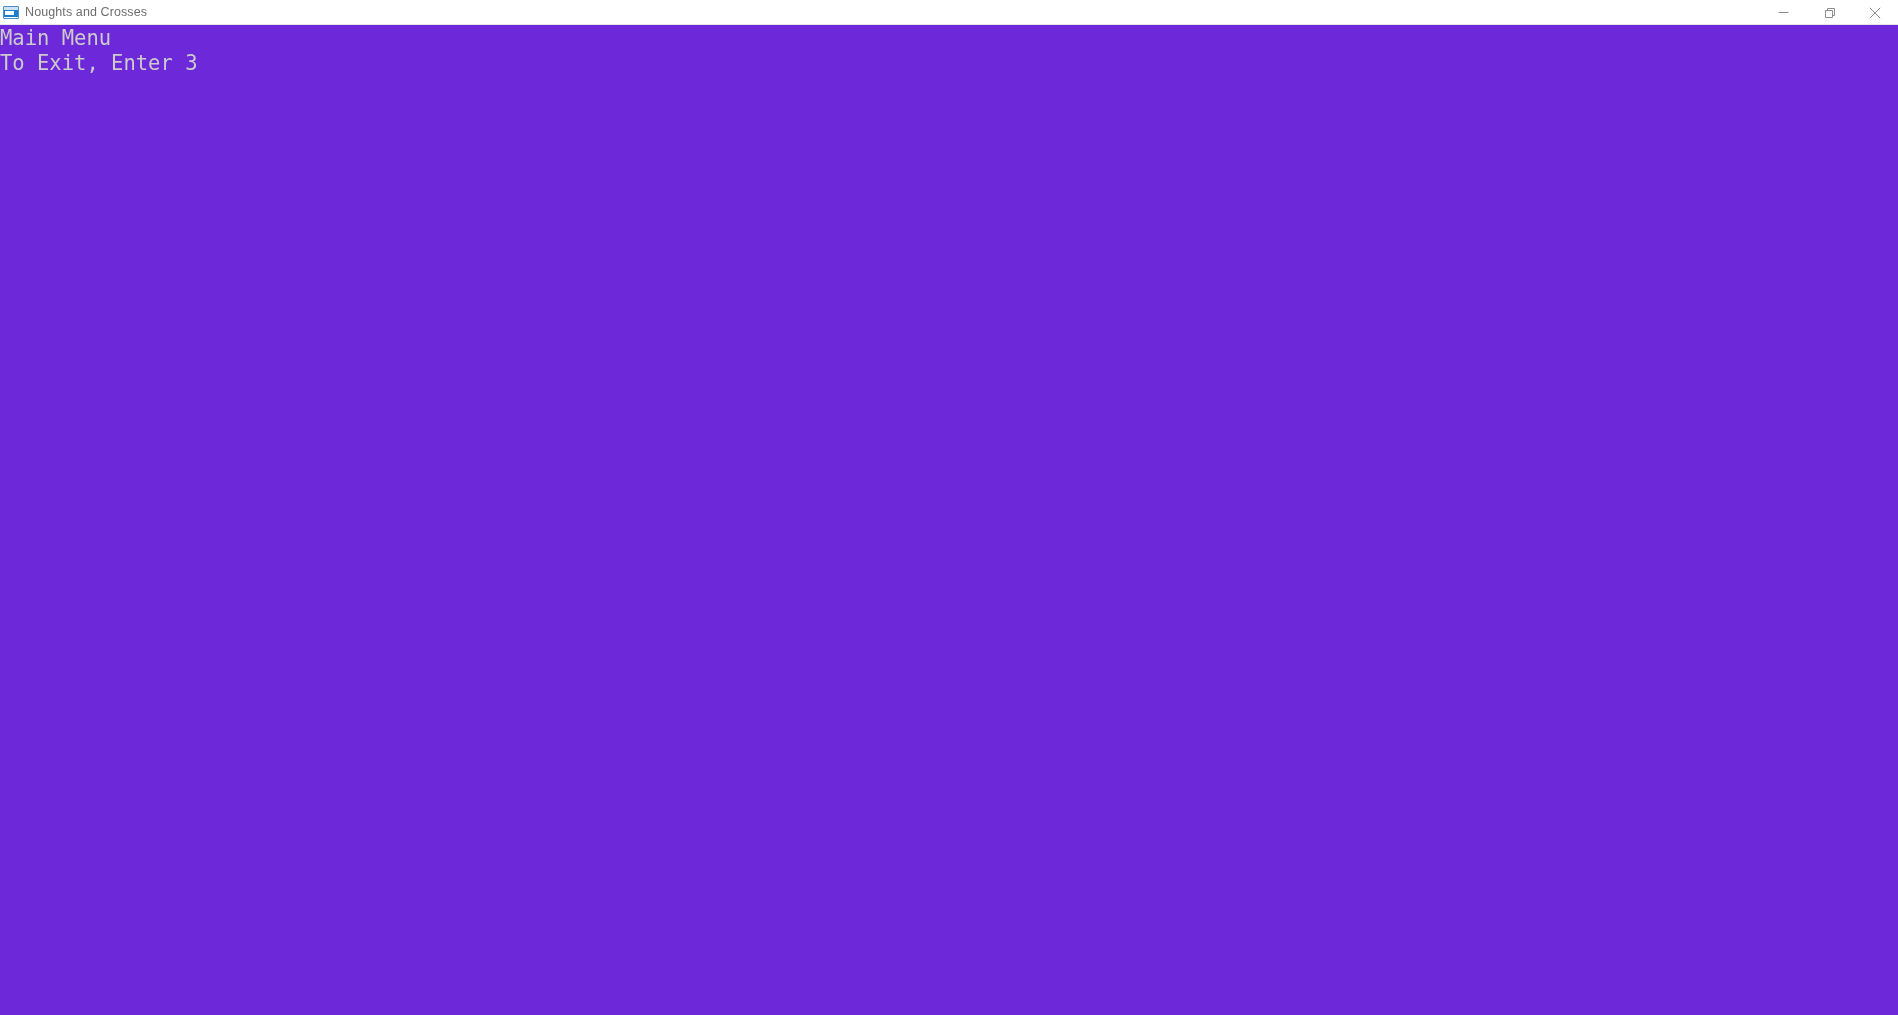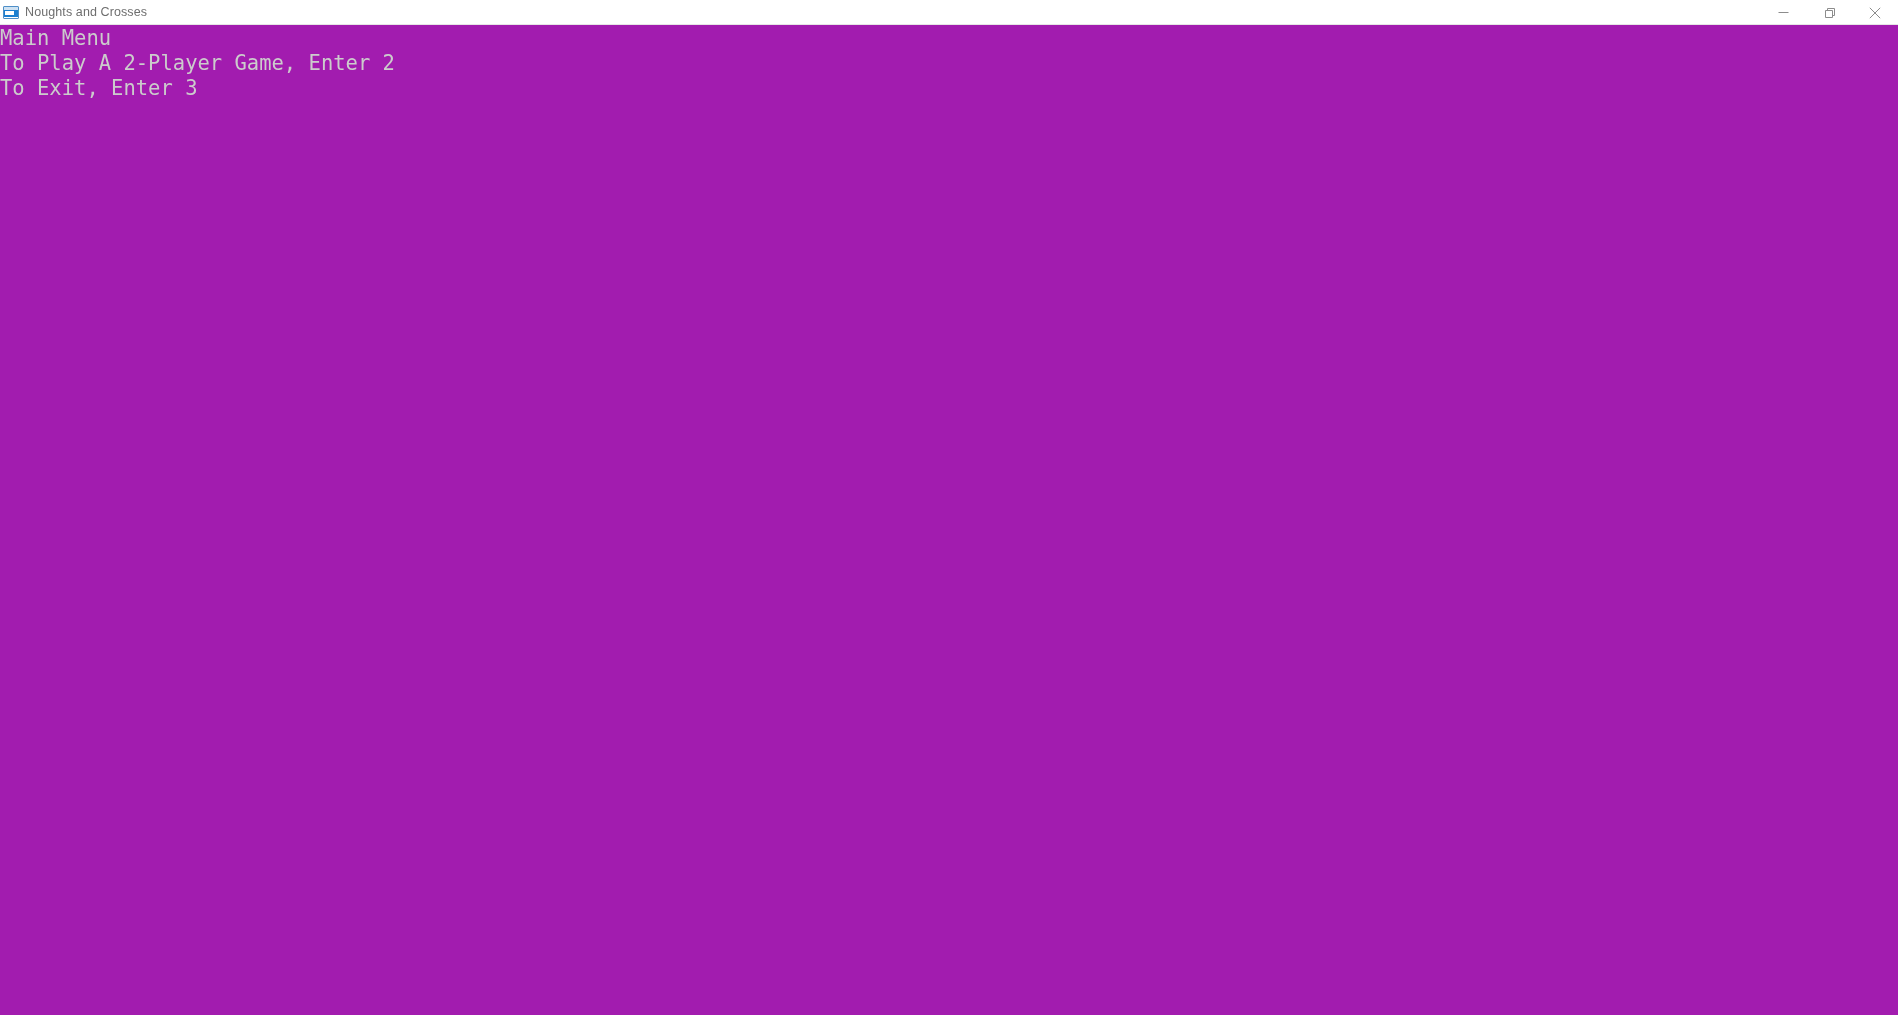--- a/index.html
+++ b/index.html
@@ -122,21 +122,21 @@
     left: 0;
     bottom: 0;
     width: 100%;
     height: 1px;
     background: #e6e6e6;
   }
 
   
   #console {
     flex: 1 1 auto;
-    background: #a21caf;
+    background: #6d28d9;
     position: relative;
     overflow: hidden;
     padding: 0;
   }
 
   #console-text {
     margin: 0;
     padding: 1px 0 0 0;
     font-family: "DejaVu Sans Mono", "Liberation Mono", monospace;
     font-size: 20.5px;
@@ -191,16 +191,16 @@
           <line class="gl" x1="11.2" y1="0.8" x2="0.8" y2="11.2"></line>
         </svg>
       </button>
 
     </div>
 
     <div id="titlebar-underline"></div>
   </div>
 
   <div id="console">
-    <pre id="console-text"><span class="cline">Main Menu</span><span class="cline">To Play A 2-Player Game, Enter 2</span><span class="cline">To Exit, Enter 3</span></pre>
+    <pre id="console-text"><span class="cline">Main Menu</span><span class="cline">To Exit, Enter 3</span></pre>
   </div>
 
 </div>
 
 </body></html>

